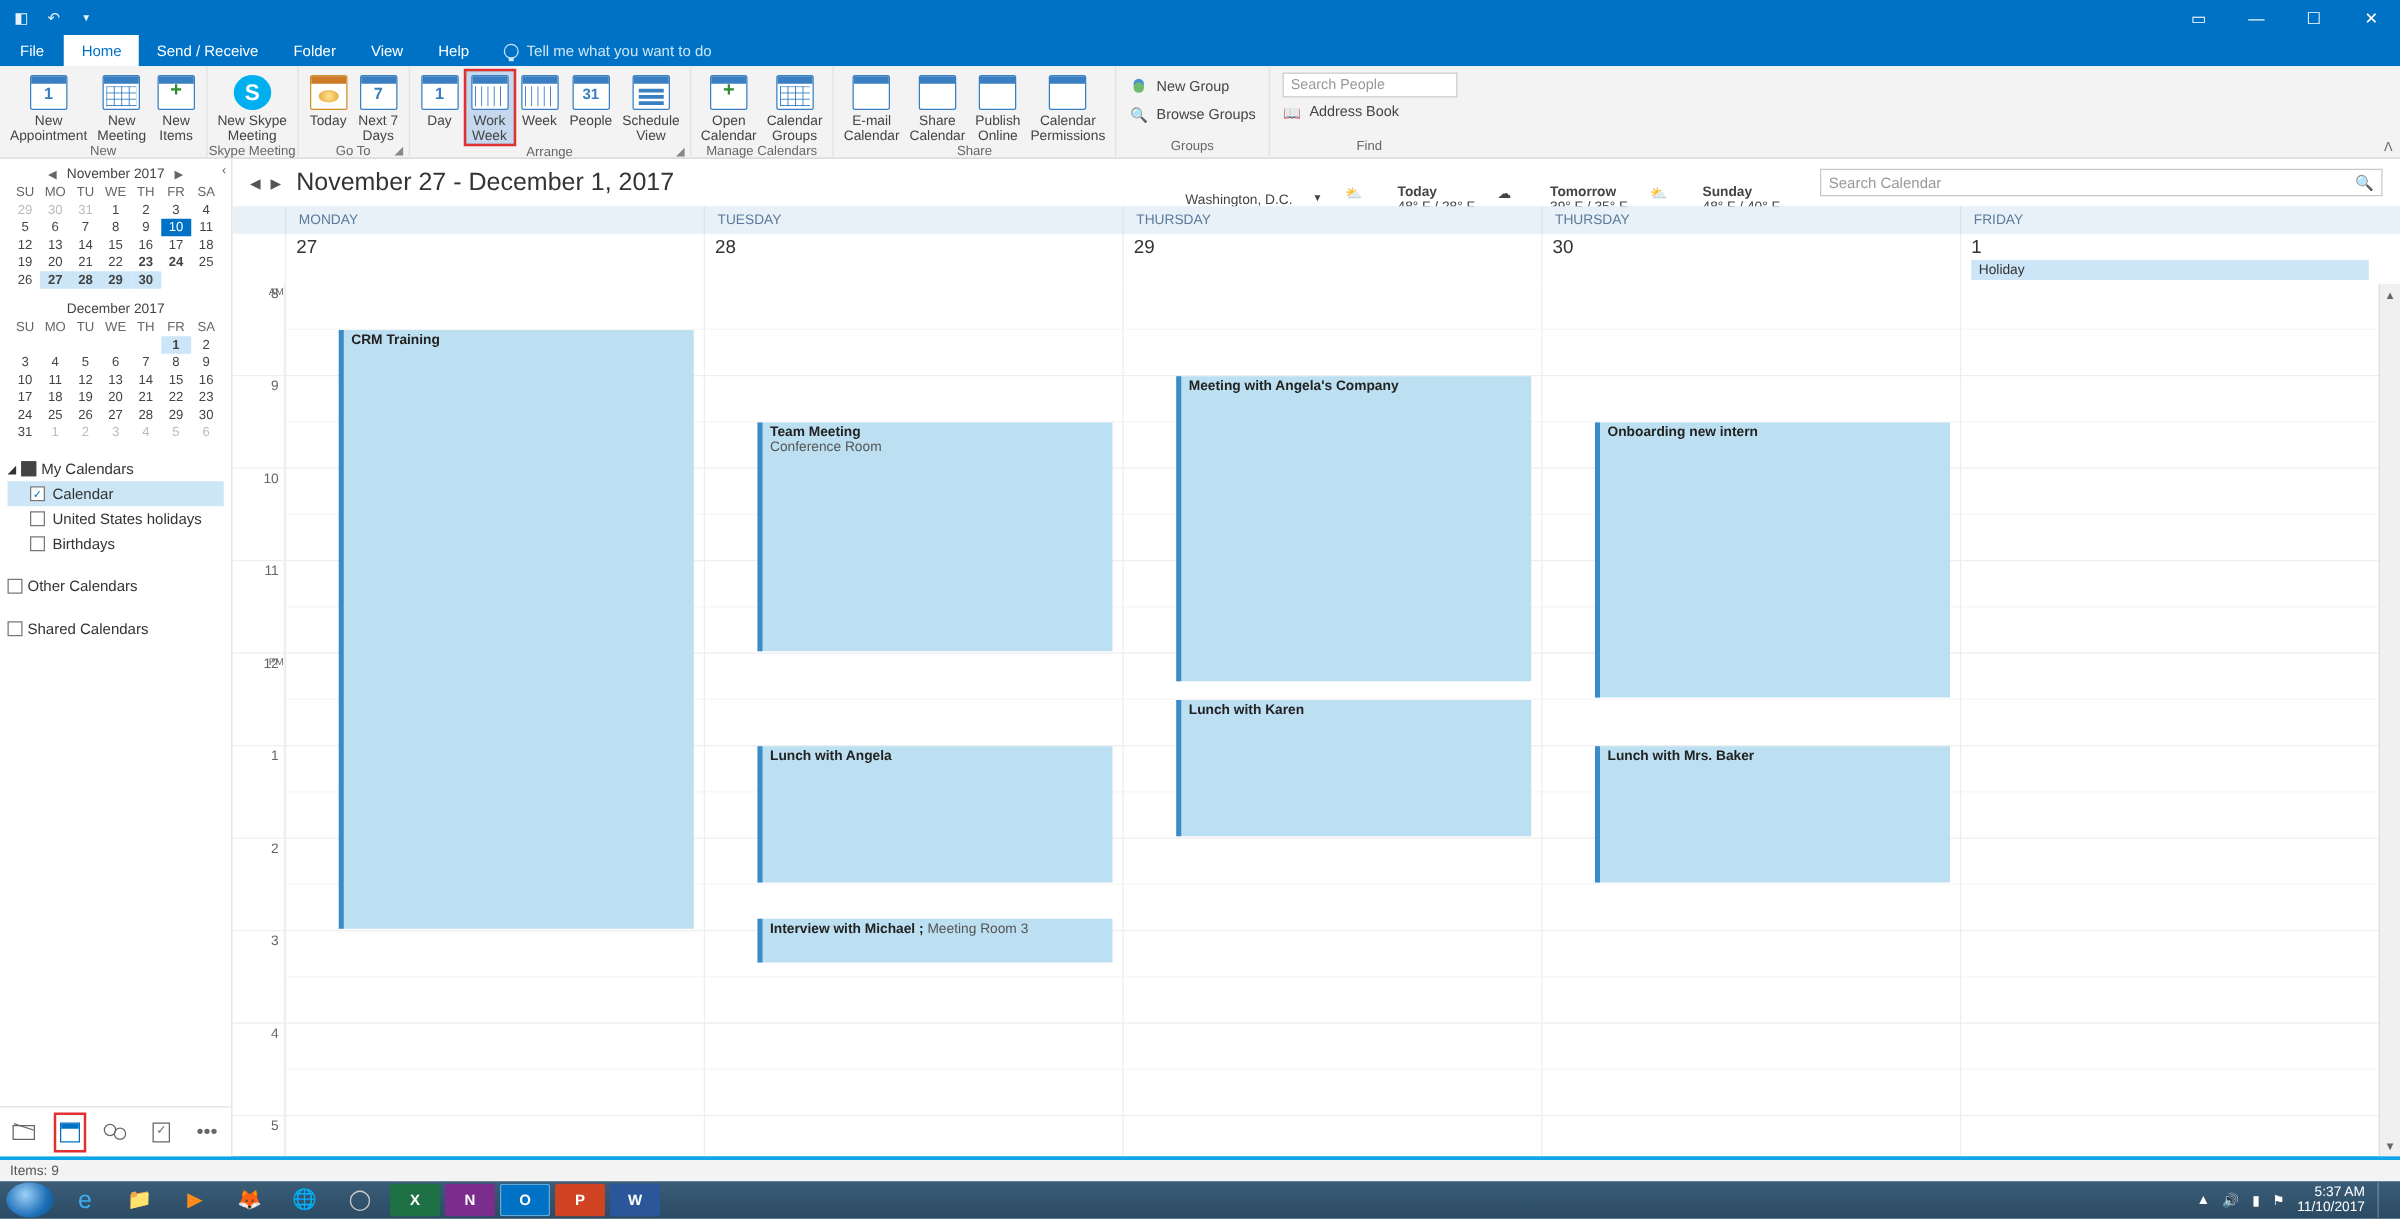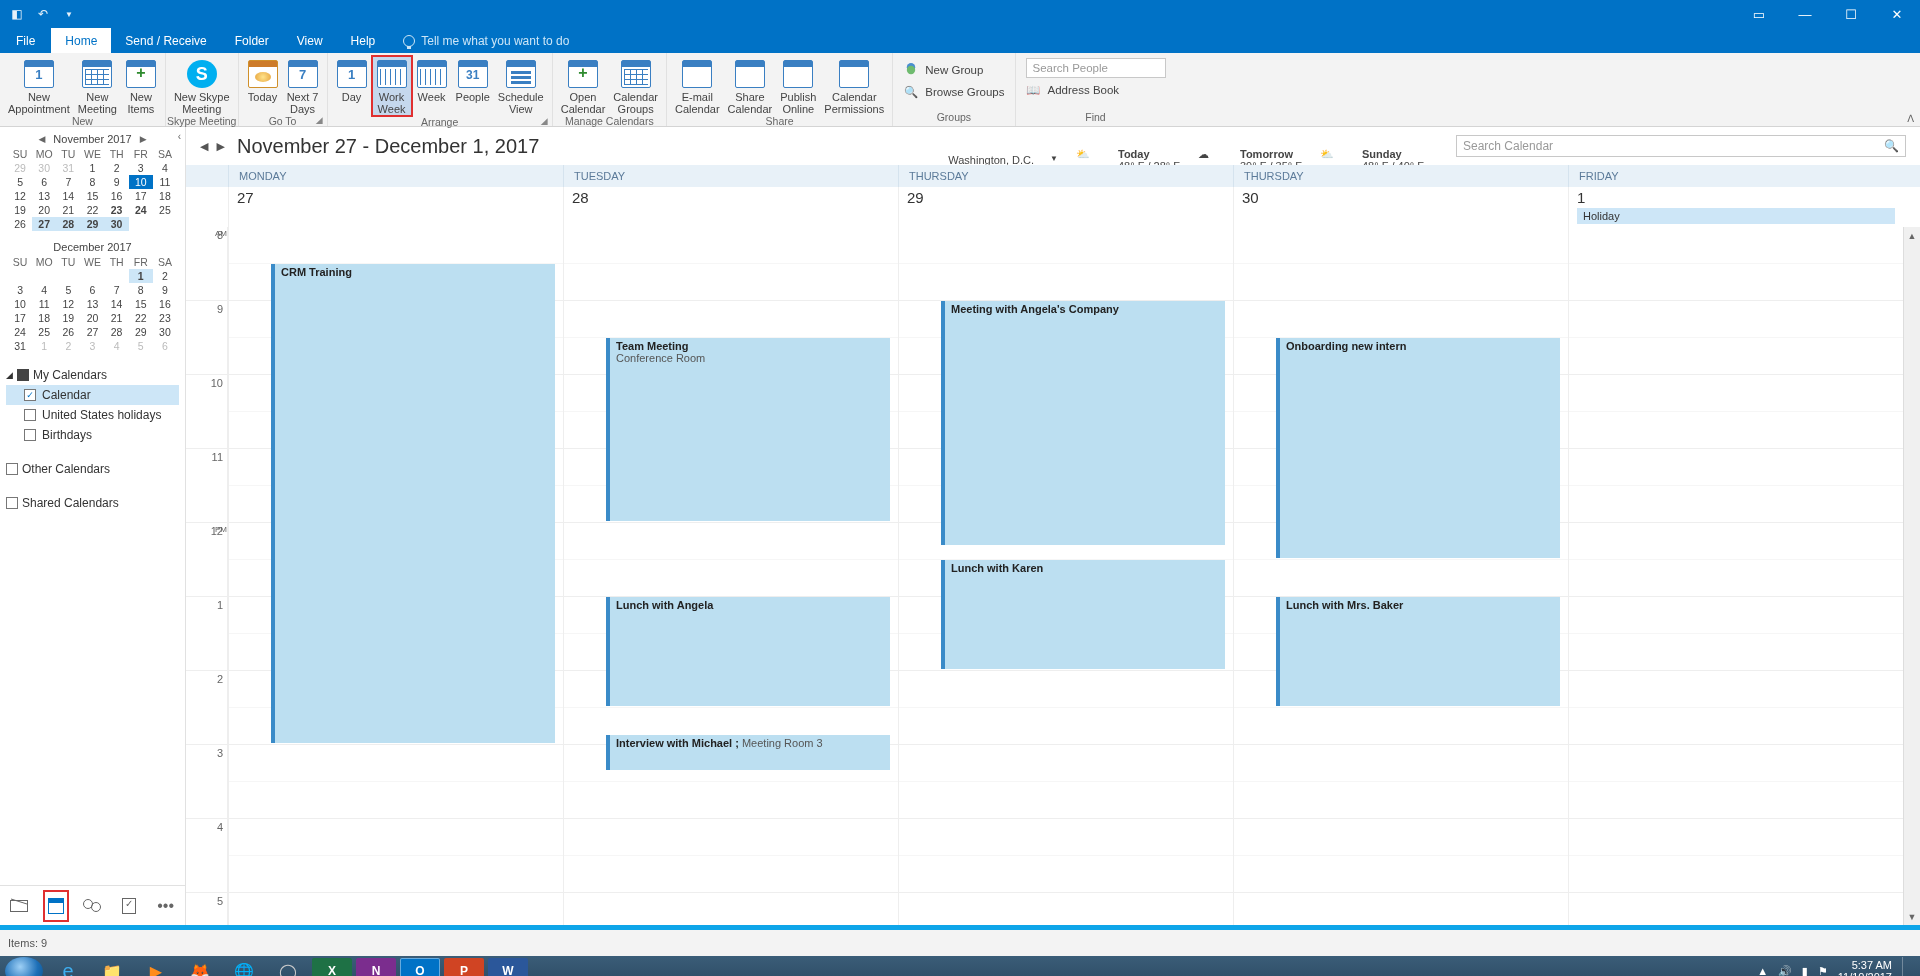--- a/index.html
+++ b/index.html
@@ -117,21 +117,21 @@
 .timegrid .daycols{flex:1;display:flex;position:relative;}
 .timegrid .dcol{flex:1;border-left:1px solid #eee;position:relative;}
 .timegrid .dcol .halfhour{position:absolute;left:0;right:0;border-bottom:1px solid #f3f3f3;}
 .appt{position:absolute;background:#bcdff1;border-left:4px solid #3a8bc8;font-size:11px;color:#222;padding:2px 6px;overflow:hidden;margin-left:40px;}
 .appt .aloc{color:#555;}
 .timegrid .scrollbar{width:17px;background:#f0f0f0;border-left:1px solid #ddd;position:relative;}
 .timegrid .scrollbar .arr{height:17px;display:flex;align-items:center;justify-content:center;font-size:9px;color:#666;background:#f0f0f0;}
 .timegrid .scrollbar .arr.bot{position:absolute;bottom:0;left:0;right:0;}
 
 
-.status{height:31px;background:#f3f3f3;border-top:5px solid #0ea5e9;display:flex;align-items:center;font-size:11px;color:#555;padding:0 8px;}
+.status{height:20px;background:#f3f3f3;border-top:3px solid #0ea5e9;display:flex;align-items:center;font-size:11px;color:#555;padding:0 8px;}
 .status .right{margin-left:auto;display:flex;align-items:center;gap:10px;}
 .status .viewbtn{width:20px;height:16px;border:1px solid #bbb;background:#fff;}
 .status .zslider{width:80px;height:4px;background:#ccc;position:relative;}
 .status .zslider:before{content:"";position:absolute;left:40px;top:-4px;width:6px;height:12px;background:#888;}
 
 
 .taskbar{height:30px;background:linear-gradient(#3b5d78,#2b4a63);display:flex;align-items:center;padding:0 4px;gap:4px;}
 .taskbar .tb{width:40px;height:26px;display:flex;align-items:center;justify-content:center;border-radius:2px;}
 .taskbar .tb.active{background:rgba(255,255,255,.25);box-shadow:inset 0 0 0 1px rgba(255,255,255,.4);}
 .taskbar .start{width:38px;height:28px;border-radius:50%;background:radial-gradient(circle at 40% 35%, #9ed0f6, #1d6fb7 60%, #0b4f87);display:flex;align-items:center;justify-content:center;}

